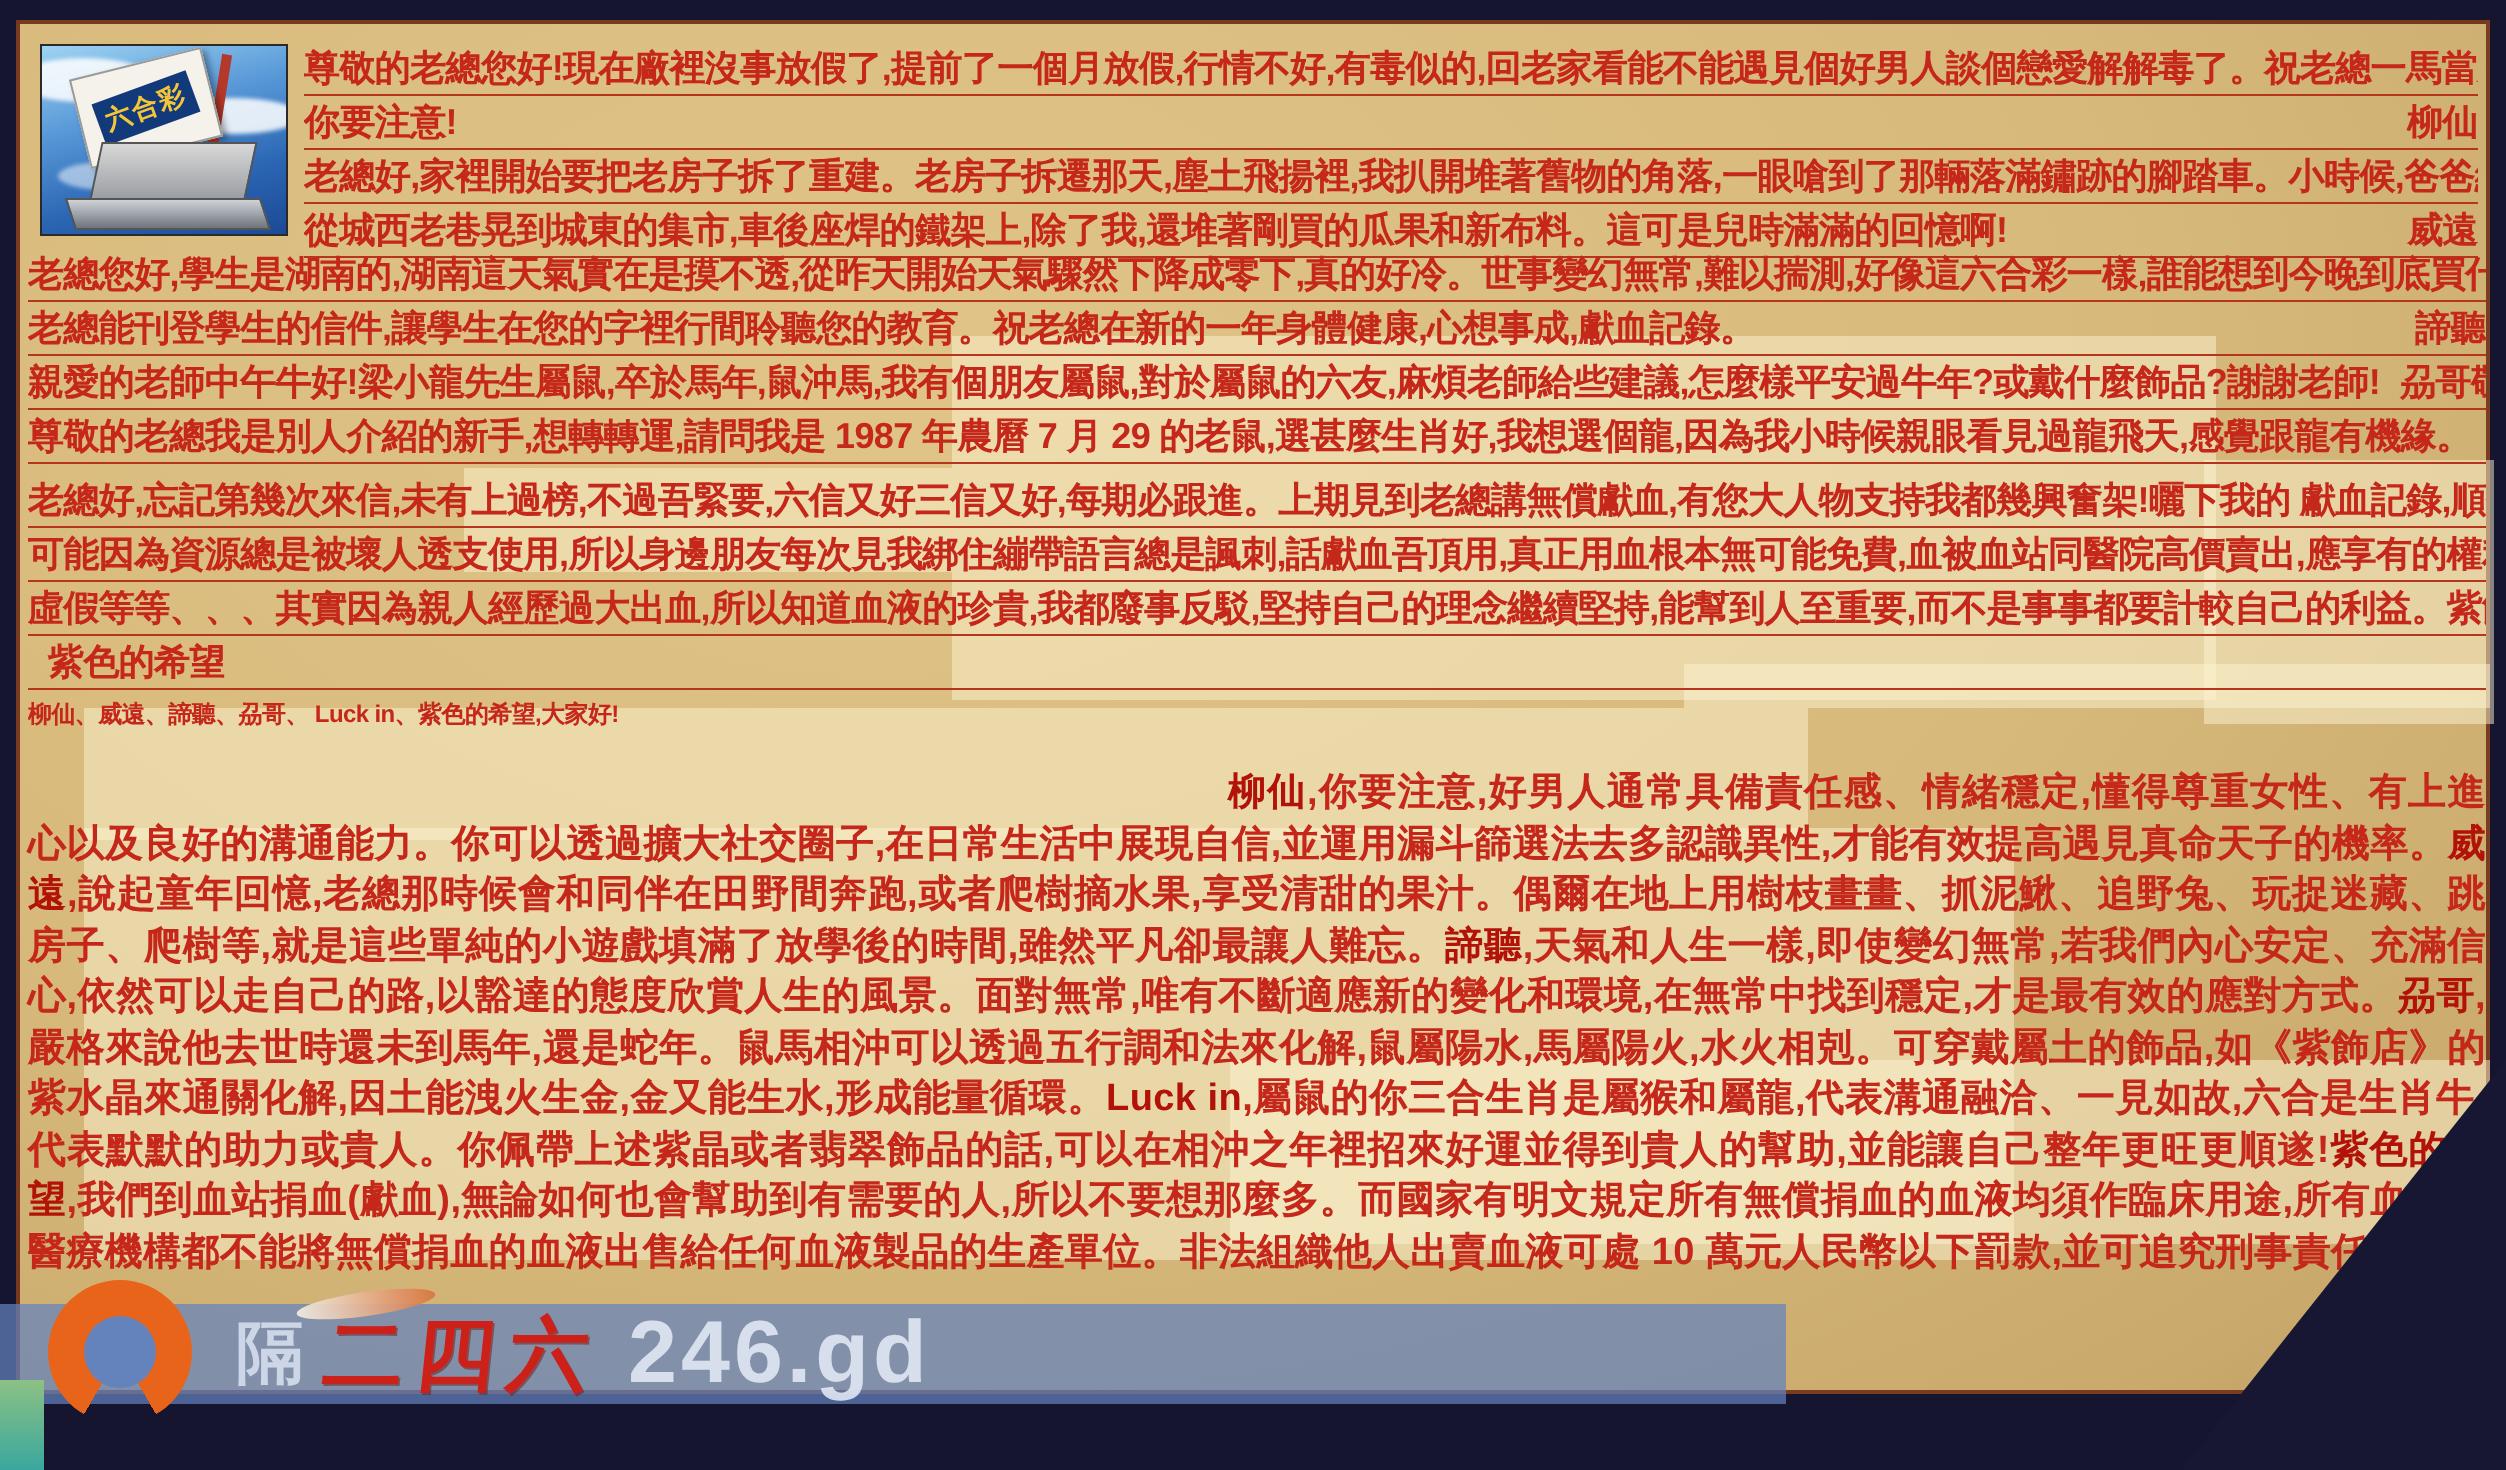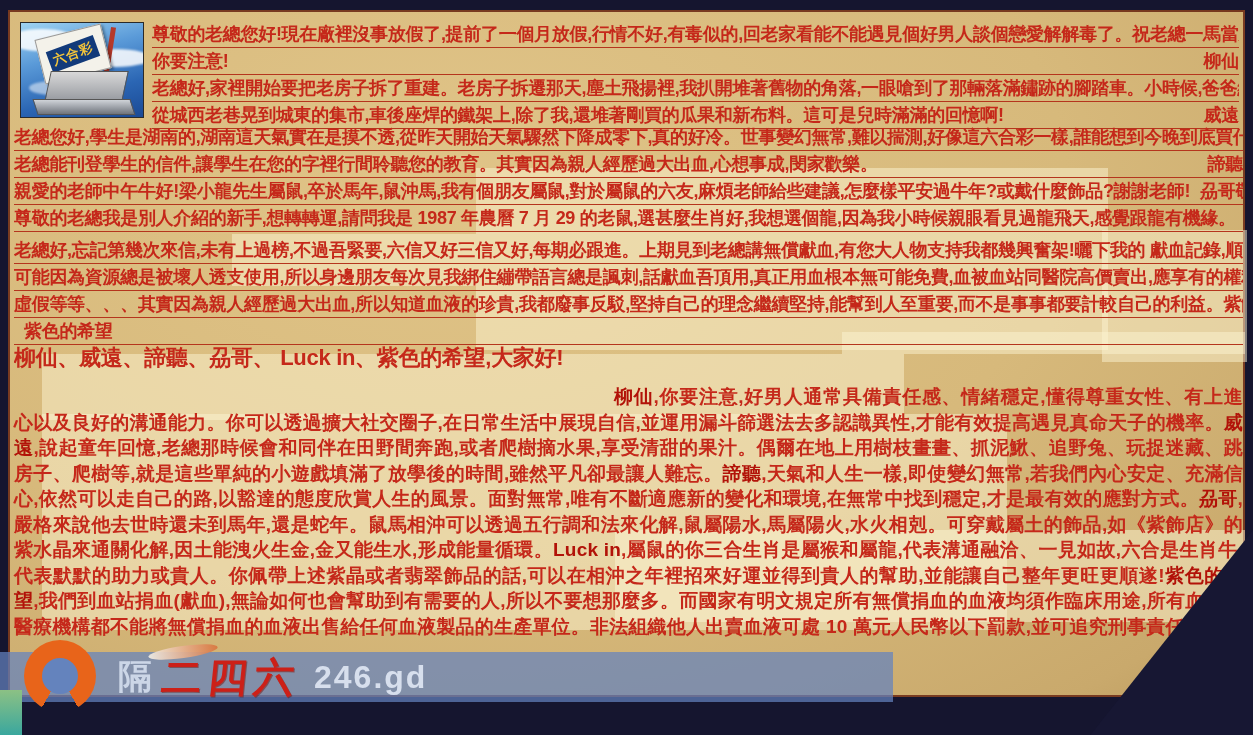--- a/index.html
+++ b/index.html
@@ -51,21 +51,21 @@
   .fullblock{position:absolute;left:4px;top:112px;width:1229px;}
   .tline{
     display:flex;justify-content:space-between;align-items:flex-end;
     height:26px;line-height:25px;font-size:18px;letter-spacing:-0.3px;
     border-bottom:1px solid #b5351d;
     white-space:nowrap;overflow:hidden;color:#c5281a;font-weight:600;
   }
   .tline .sig{flex:none;padding-left:10px;}
   .gap6{margin-top:5px;}
   .greet{
-    height:26px;line-height:25px;font-size:22px;letter-spacing:-0.3px;
+    height:26px;line-height:25px;font-size:12px;letter-spacing:-0.3px;
     white-space:nowrap;overflow:hidden;color:#c5281a;font-weight:600;
   }
   
   .reply{
     position:absolute;left:4px;top:372px;width:1229px;margin:0;
     font-size:19px;line-height:25.5px;letter-spacing:0.2px;
     color:#c5281a;font-weight:600;
     text-align:justify;text-indent:600px;
   }
   .reply .rname{font-weight:900;color:#b21208;}
@@ -94,21 +94,21 @@
     background:linear-gradient(90deg,#f4f0e6,#d9733c);transform:rotate(-8deg);opacity:.9;
   }
   .wmprefix{
     margin-left:118px;font-size:34px;color:rgba(222,231,246,.8);font-weight:700;
   }
   .wmbrand{
     margin-left:10px;font-size:40px;color:#cc2018;font-weight:900;
     transform:skewX(-6deg);letter-spacing:6px;text-shadow:1px 1px 0 rgba(120,20,10,.5);
   }
   .wmdomain{
-    margin-left:14px;font-size:32px;font-weight:bold;color:rgba(226,233,246,.88);
+    margin-left:14px;font-size:44px;font-weight:bold;color:rgba(226,233,246,.88);
     letter-spacing:2px;font-family:"Liberation Sans", sans-serif;
   }
   .greensliver{position:absolute;left:0;top:690px;width:22px;height:45px;background:linear-gradient(180deg,#8cc184,#3aa79e);}
 </style>
 </head>
 <body>
 
 <div class="page">
 
   <div class="paper">
@@ -151,21 +151,21 @@
         <span class="sig">威遠</span>
       </div>
     </div>
 
     <div class="fullblock">
       <div class="tline">
         <span class="lt">老總您好,學生是湖南的,湖南這天氣實在是摸不透,從昨天開始天氣驟然下降成零下,真的好冷。世事變幻無常,難以揣測,好像這六合彩一樣,誰能想到今晚到底買什麼呢?希望</span>
         <span class="sig"></span>
       </div>
       <div class="tline">
-        <span class="lt">老總能刊登學生的信件,讓學生在您的字裡行間聆聽您的教育。其實因為親人經歷過大出血,心想事成,閔家歡樂。</span>
+        <span class="lt">老總能刊登學生的信件,讓學生在您的字裡行間聆聽您的教育。祝老總在新的一年身體健康,心想事成,獻血記錄。</span>
         <span class="sig">諦聽</span>
       </div>
       <div class="tline">
         <span class="lt">親愛的老師中午牛好!梁小龍先生屬鼠,卒於馬年,鼠沖馬,我有個朋友屬鼠,對於屬鼠的六友,麻煩老師給些建議,怎麼樣平安過牛年?或戴什麼飾品?謝謝老師!</span>
         <span class="sig">刕哥敬上</span>
       </div>
       <div class="tline">
         <span class="lt">尊敬的老總我是別人介紹的新手,想轉轉運,請問我是 1987 年農曆 7 月 29 的老鼠,選甚麼生肖好,我想選個龍,因為我小時候親眼看見過龍飛天,感覺跟龍有機緣。</span>
         <span class="sig">Luck in 敬上</span>
       </div>

